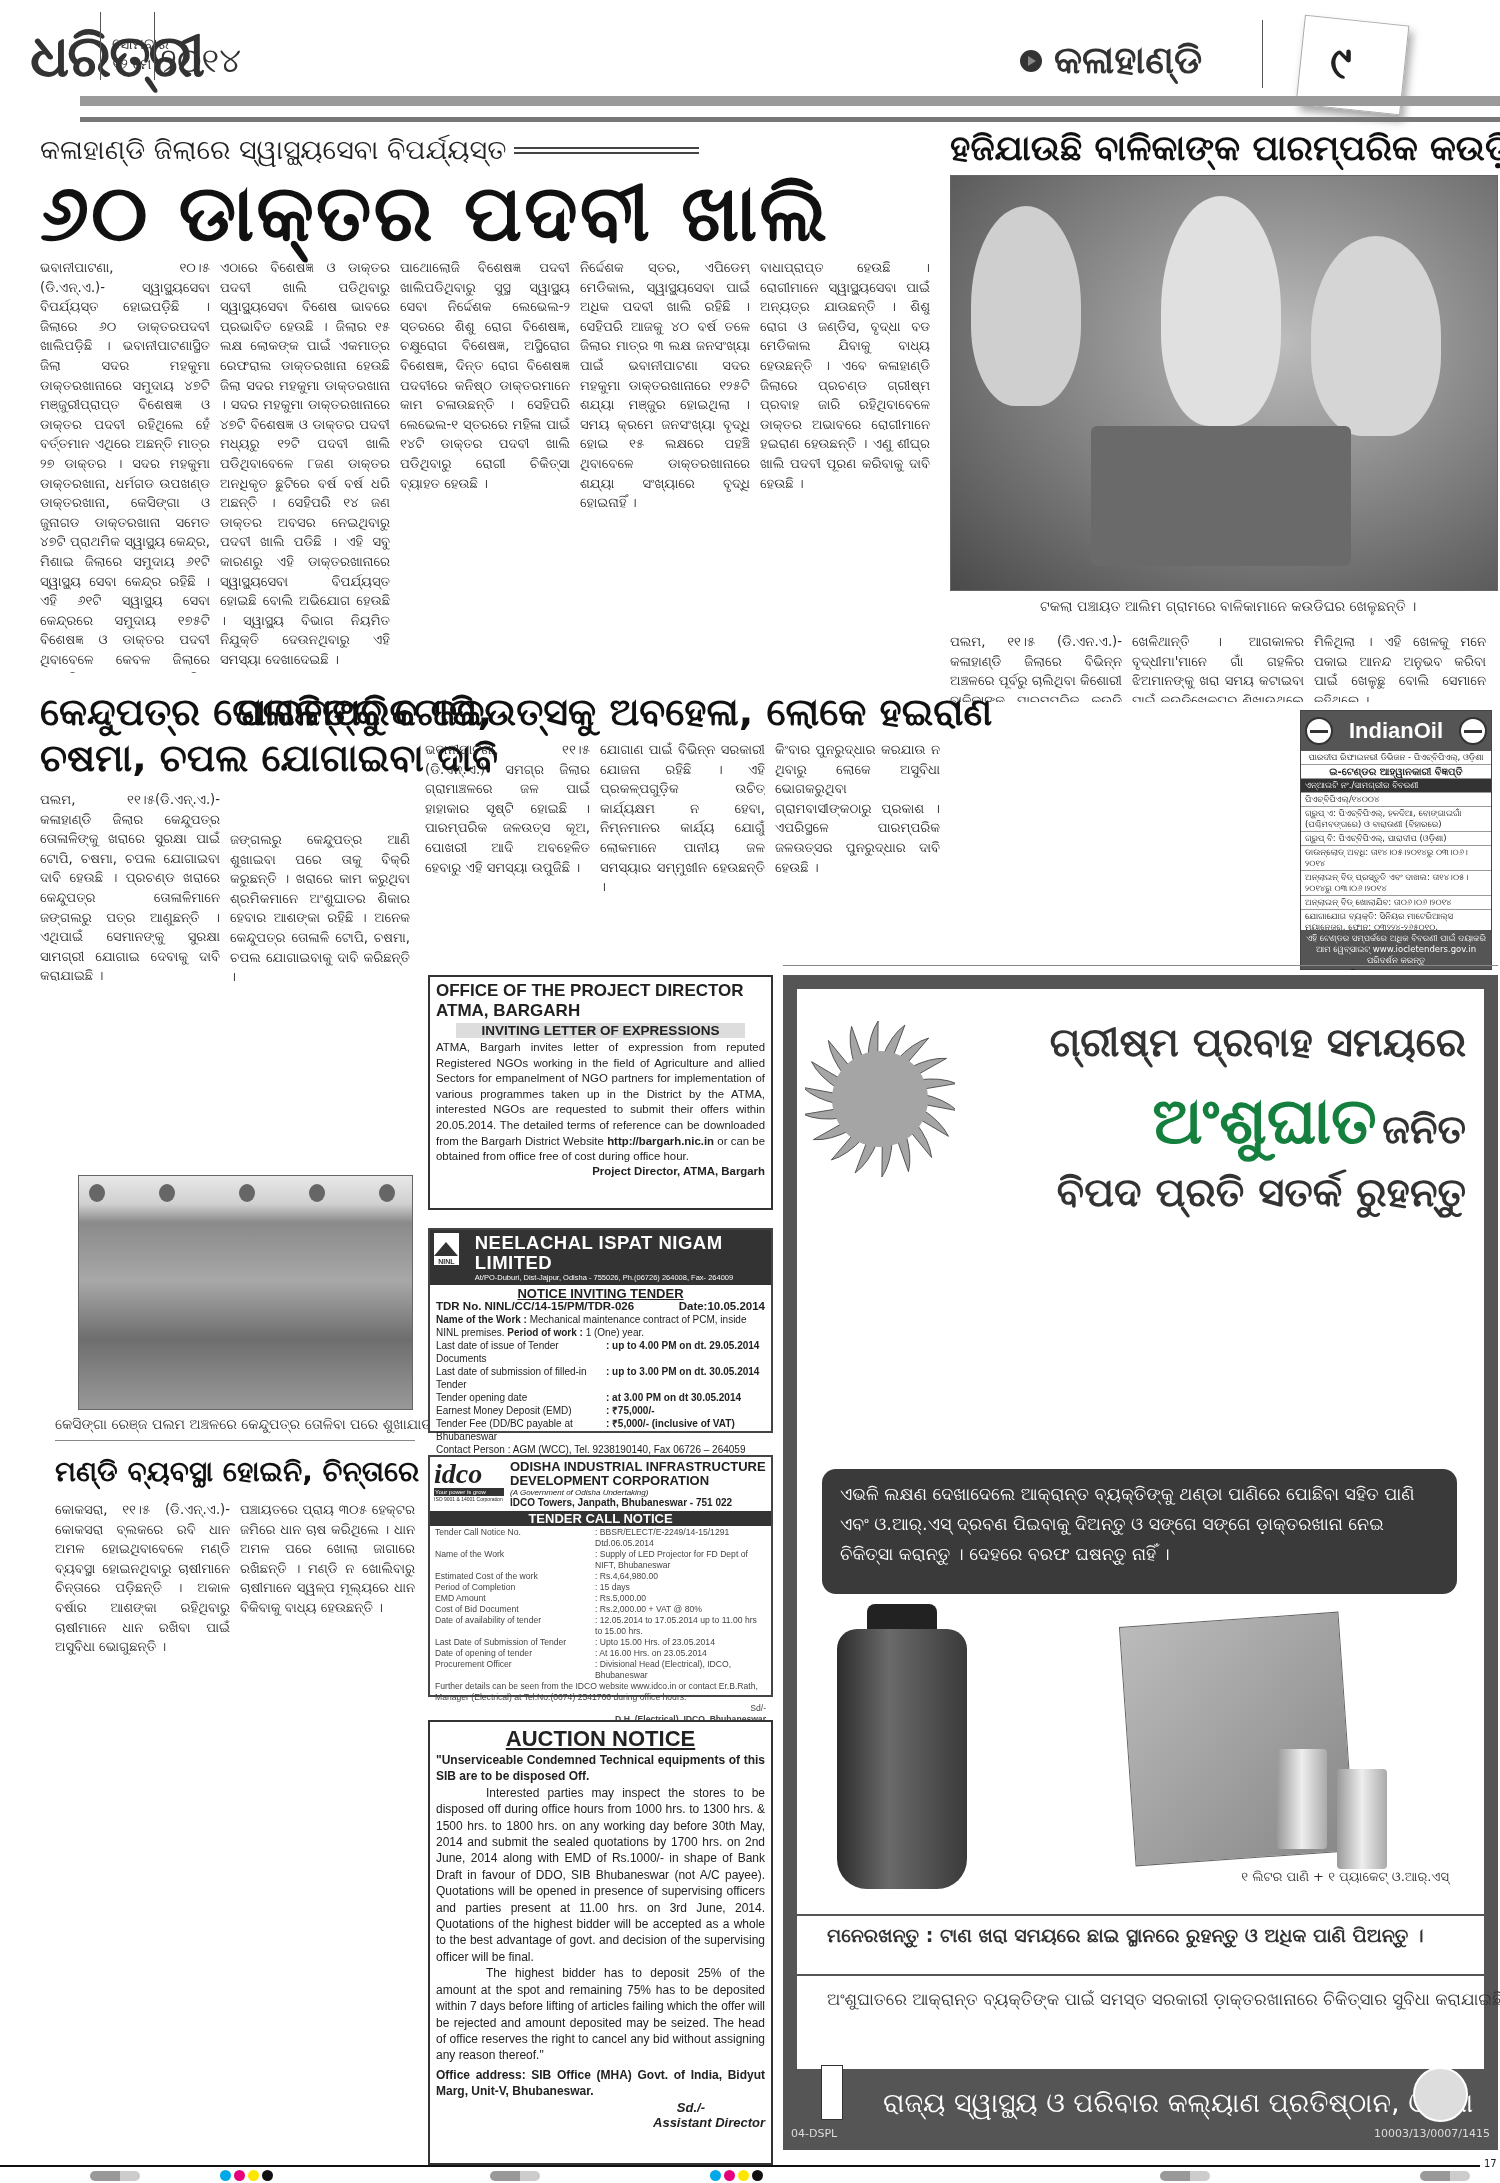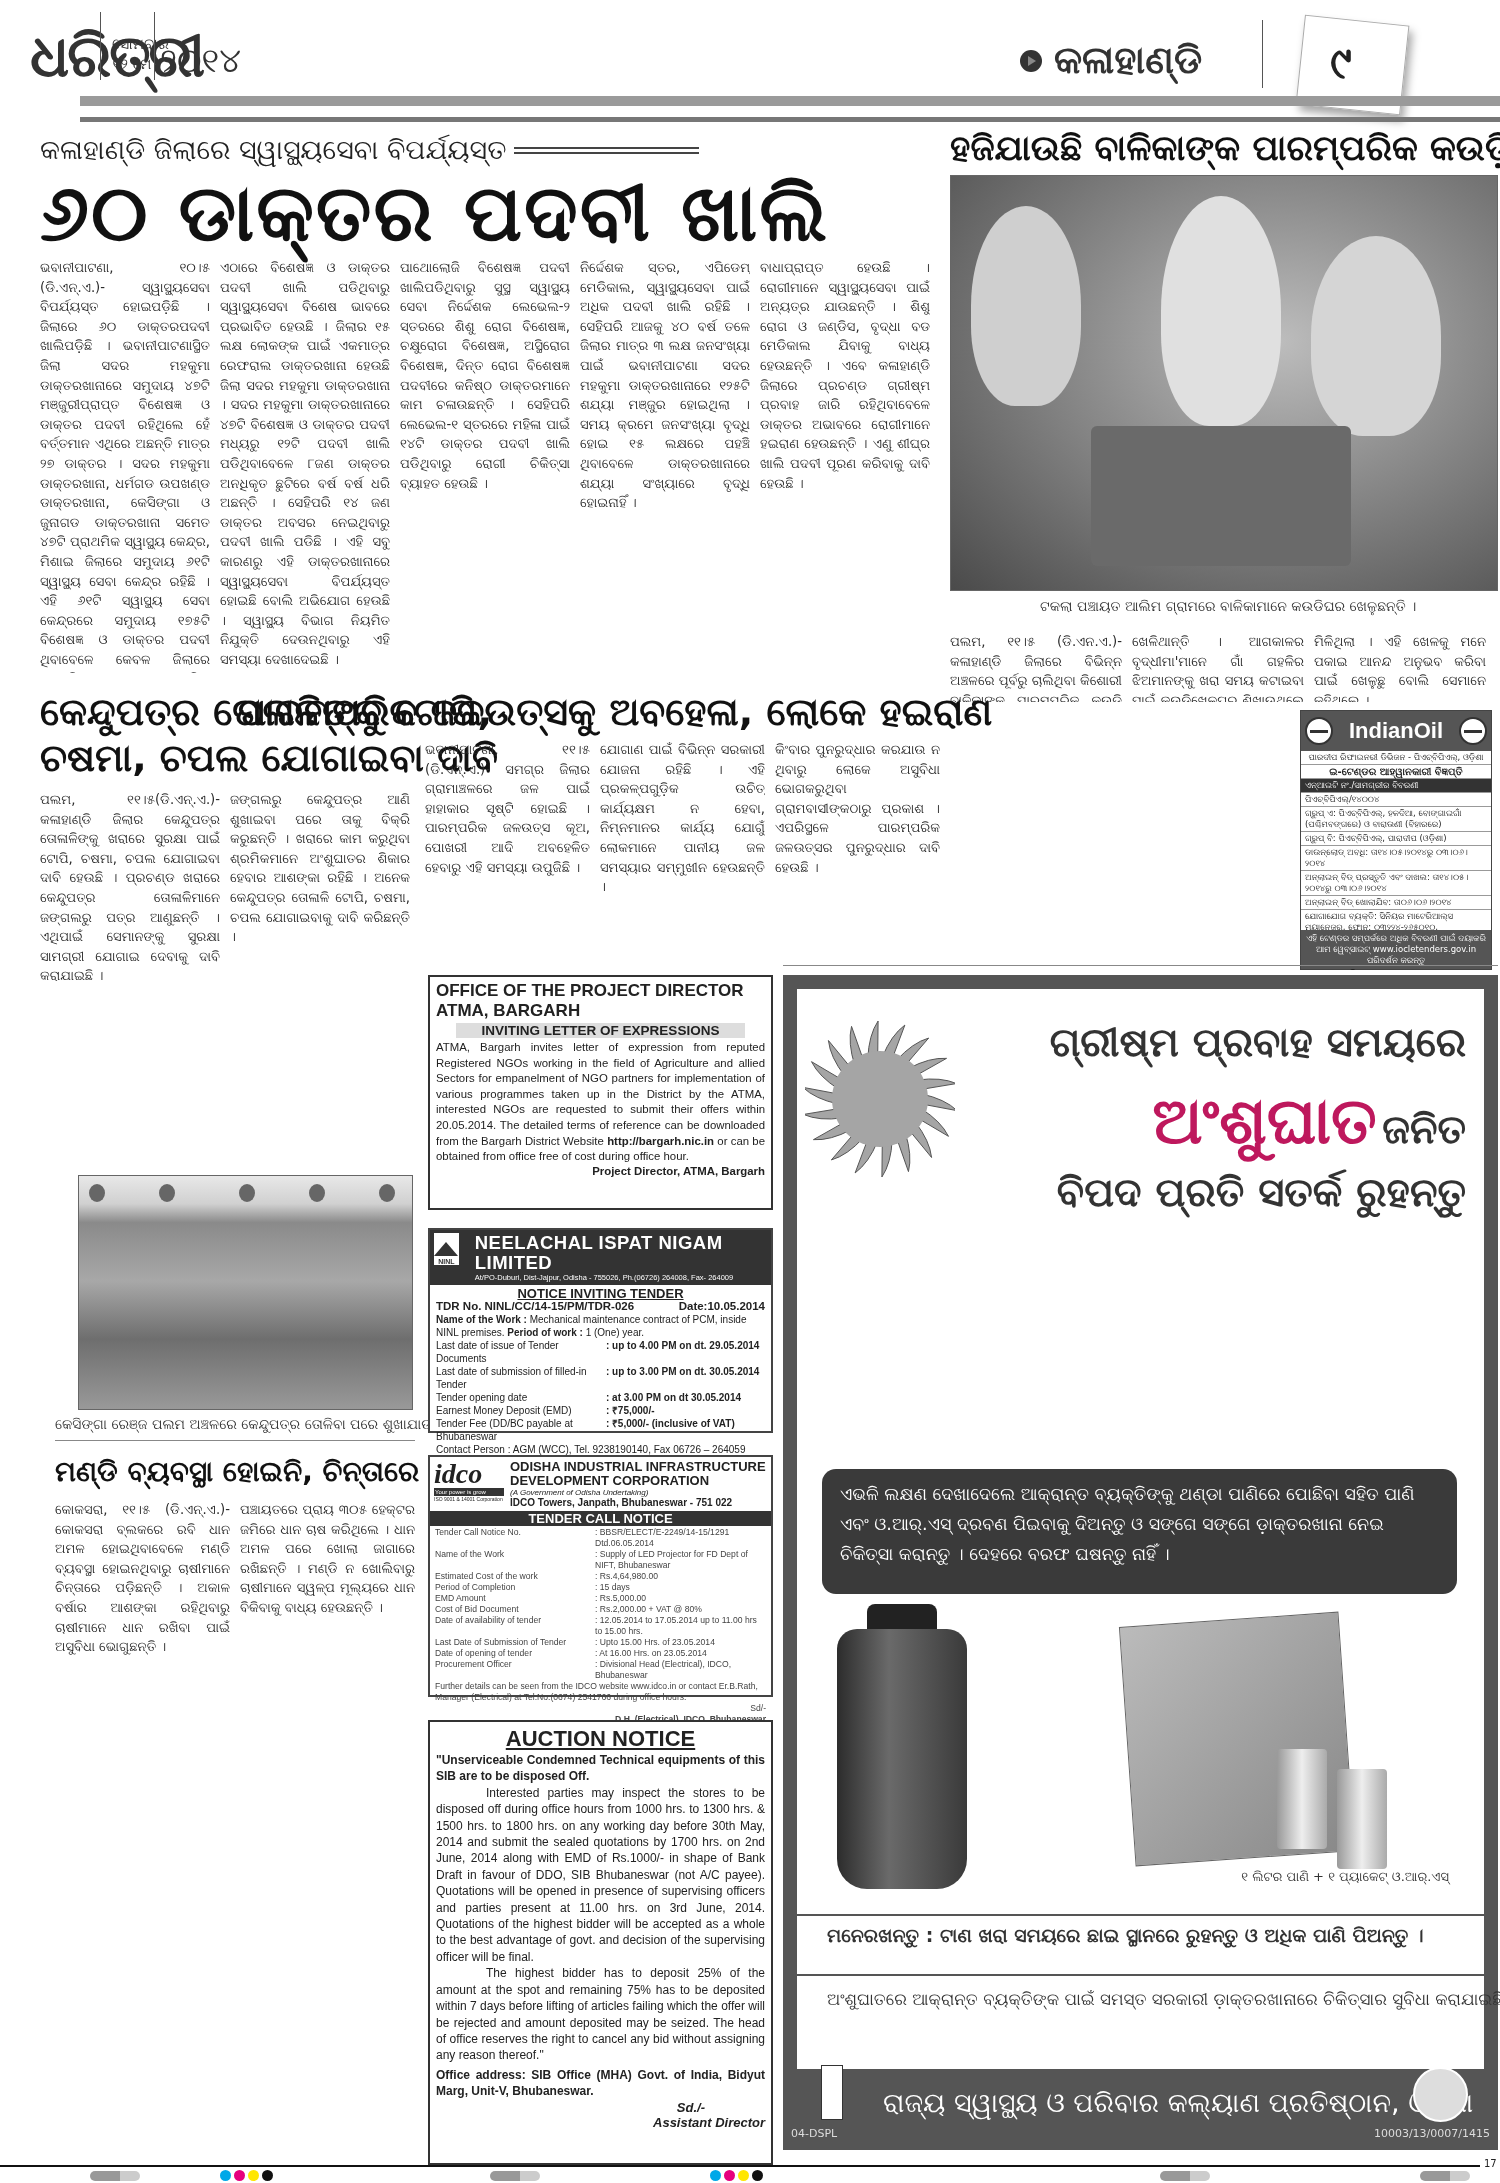--- a/index.html
+++ b/index.html
@@ -175,21 +175,21 @@
 <div class="article-cols" style="left:950px;top:632px;width:545px;height:70px;">
   <div class="col" style="width:172px;height:70px;">ପଲମ, ୧୧।୫ (ଡି.ଏନ.ଏ.)- କଳାହାଣ୍ଡି ଜିଲାରେ ବିଭିନ୍ନ ଅଞ୍ଚଳରେ ପୂର୍ବରୁ ଚାଲିଥିବା କିଶୋରୀ ବାଳିକାଙ୍କ ପାରମ୍ପରିକ କଉଡ଼ି ଖେଳ ଆଧୁନିକତାର ଚାପରେ କ୍ରମଶଃ ହଜିଯାଉଛି । ବିଶେଷକରି ଗ୍ରାମାଞ୍ଚଳରେ ଏହି ଖେଳ ପ୍ରଚଳିତ ଥିଲା । କିଶୋରୀ ବାଳିକାମାନେ ଆଗରୁ ଏହି ଖେଳ ଖେଳି ଆନନ୍ଦ ଉପଭୋଗ କରୁଥିଲେ ।</div>
   <div class="col" style="width:172px;height:70px;">ଖେଳିଥାନ୍ତି । ଆଗକାଳର ବୃଦ୍ଧୀମା'ମାନେ ଗାଁ ଗହଳିର ଝିଅମାନଙ୍କୁ ଖରା ସମୟ କଟାଇବା ପାଇଁ କଉଡିଖେଳଘର ଶିଖାଉଥିଲେ । ବର୍ତ୍ତମାନ ଆଉ ସେମିତି କେହି ଶିଖାଉ ନାହାନ୍ତି । କିଶୋରୀ ବାଳିକାମାନେ ଆଗ୍ରହ ମଧ୍ୟ ପ୍ରକାଶ କରୁନାହାନ୍ତି । ତେବେ ପଲମ ପଞ୍ଚାୟତର ଆଲିମ ଗ୍ରାମର କେତେଜଣ ବାଳିକା ଏହି ଖେଳକୁ ବଞ୍ଚାଇ ରଖିବା ପାଇଁ ଉଦ୍ୟମ କରୁଛନ୍ତି ।</div>
   <div class="col" style="width:172px;height:70px;">ମିଳିଥିଲା । ଏହି ଖେଳକୁ ମନେ ପକାଇ ଆନନ୍ଦ ଅନୁଭବ କରିବା ପାଇଁ ଖେଳୁଛୁ ବୋଲି ସେମାନେ କହିଥିଲେ ।</div>
 </div>
 
 <div class="head2" style="left:40px;top:690px;font-size:38px;">କେନ୍ଦୁପତ୍ର ତୋଳାଳିଙ୍କୁ ଟୋପି,</div>
 <div class="head2" style="left:40px;top:736px;font-size:38px;">ଚଷମା, ଚପଲ ଯୋଗାଇବା ଦାବି</div>
 <div class="article-cols" style="left:40px;top:790px;width:370px;height:375px;">
   <div class="col" style="width:180px;">ପଲମ, ୧୧।୫(ଡି.ଏନ୍.ଏ.)- କଳାହାଣ୍ଡି ଜିଲାର କେନ୍ଦୁପତ୍ର ତୋଳାଳିଙ୍କୁ ଖରାରେ ସୁରକ୍ଷା ପାଇଁ ଟୋପି, ଚଷମା, ଚପଲ ଯୋଗାଇବା ଦାବି ହେଉଛି । ପ୍ରଚଣ୍ଡ ଖରାରେ କେନ୍ଦୁପତ୍ର ତୋଳାଳିମାନେ ଜଙ୍ଗଲରୁ ପତ୍ର ଆଣୁଛନ୍ତି । ଏଥିପାଇଁ ସେମାନଙ୍କୁ ସୁରକ୍ଷା ସାମଗ୍ରୀ ଯୋଗାଇ ଦେବାକୁ ଦାବି କରାଯାଇଛି ।</div>
-  <div class="col" style="width:180px;">ଜଙ୍ଗଲରୁ କେନ୍ଦୁପତ୍ର ଆଣି ଶୁଖାଇବା ପରେ ତାକୁ ବିକ୍ରି କରୁଛନ୍ତି । ଖରାରେ କାମ କରୁଥିବା ଶ୍ରମିକମାନେ ଅଂଶୁଘାତର ଶିକାର ହେବାର ଆଶଙ୍କା ରହିଛି । ଅନେକ କେନ୍ଦୁପତ୍ର ତୋଳାଳି ଟୋପି, ଚଷମା, ଚପଲ ଯୋଗାଇବାକୁ ଦାବି କରିଛନ୍ତି ।</div>
+  <div class="col" style="width:180px;margin-top:40px;">ଜଙ୍ଗଲରୁ କେନ୍ଦୁପତ୍ର ଆଣି ଶୁଖାଇବା ପରେ ତାକୁ ବିକ୍ରି କରୁଛନ୍ତି । ଖରାରେ କାମ କରୁଥିବା ଶ୍ରମିକମାନେ ଅଂଶୁଘାତର ଶିକାର ହେବାର ଆଶଙ୍କା ରହିଛି । ଅନେକ କେନ୍ଦୁପତ୍ର ତୋଳାଳି ଟୋପି, ଚଷମା, ଚପଲ ଯୋଗାଇବାକୁ ଦାବି କରିଛନ୍ତି ।</div>
 </div>
 <div class="photo photo-field">
   <div class="tree" style="left:10px;"></div>
   <div class="tree" style="left:80px;"></div>
   <div class="tree" style="left:160px;"></div>
   <div class="tree" style="left:230px;"></div>
   <div class="tree" style="left:300px;"></div>
 </div>
 <div class="caption" style="left:55px;top:1416px;">କେସିଙ୍ଗା ରେଞ୍ଜ ପଲମ ଅଞ୍ଚଳରେ କେନ୍ଦୁପତ୍ର ତୋଳିବା ପରେ ଶୁଖାଯାଉଛି ।</div>
 <div class="rule" style="left:55px;top:1440px;width:360px;"></div>
@@ -375,21 +375,21 @@
           <path d="M62.80769734923341,49.8086109213415 Q63.71286845164953,25.987496054206474 73.08662378009988,12.023471535075885 L72.71075217817334,48.06243516356414 Z" fill="#a5a5a5" stroke="#555" stroke-width="1"></path>
           <path d="M77.28924782182665,48.06243516356414 Q86.28713154835044,25.987496054206474 99.87155792698402,16.07161839804229 L87.19230265076658,49.80861092134149 Z" fill="#a5a5a5" stroke="#555" stroke-width="1"></path>
           <path d="M91.49468122140806,51.37454865759976 Q107.5,33.70834875401149 123.65661512277248,29.036619148915413 L100.20328148445434,56.402461363734375 Z" fill="#a5a5a5" stroke="#555" stroke-width="1"></path>
           <path d="M103.7106126301194,59.345461634478525 Q124.79288880273356,48.21880537037493 141.5729664395946,49.35470335410738 L110.1743726102971,67.04867081252198 Z" fill="#a5a5a5" stroke="#555" stroke-width="1"></path>
           <path d="M112.46362043212376,71.01376435104213 Q136.08002035108402,67.7686906838315 151.4596354914575,74.57521019548552 L115.90291528088599,80.46314928686294 Z" fill="#a5a5a5" stroke="#555" stroke-width="1"></path>
         </g>
       <circle cx="75" cy="90" r="48" fill="#a5a5a5"></circle>
     </svg>
     <div class="heat-h" style="top:30px;font-size:40px;">ଗ୍ରୀଷ୍ମ ପ୍ରବାହ ସମୟରେ</div>
     <div class="heat-h" style="top:95px;">
-      <span style="font-size:64px;color:#be185d;">ଅଂଶୁଘାତ</span>
+      <span style="font-size:64px;color:#15803d;">ଅଂଶୁଘାତ</span>
       <span style="font-size:40px;">ଜନିତ</span>
     </div>
     <div class="heat-h" style="top:180px;font-size:40px;">ବିପଦ ପ୍ରତି ସତର୍କ ରୁହନ୍ତୁ</div>
     <div class="heat-box">ଏଭଳି ଲକ୍ଷଣ ଦେଖାଦେଲେ ଆକ୍ରାନ୍ତ ବ୍ୟକ୍ତିଙ୍କୁ ଥଣ୍ଡା ପାଣିରେ ପୋଛିବା ସହିତ ପାଣି ଏବଂ ଓ.ଆର୍.ଏସ୍ ଦ୍ରବଣ ପିଇବାକୁ ଦିଅନ୍ତୁ ଓ ସଙ୍ଗେ ସଙ୍ଗେ ଡ଼ାକ୍ତରଖାନା ନେଇ ଚିକିତ୍ସା କରାନ୍ତୁ । ଦେହରେ ବରଫ ଘଷନ୍ତୁ ନାହିଁ ।</div>
     <div class="bottle-cap"></div>
     <div class="bottle"></div>
     <div class="ors-pack"></div>
     <div class="glass" style="left:480px;top:760px;"></div>
     <div class="glass" style="left:540px;top:780px;"></div>
     <div class="heat-note">୧ ଲିଟର ପାଣି + ୧ ପ୍ୟାକେଟ୍ ଓ.ଆର୍.ଏସ୍</div>

